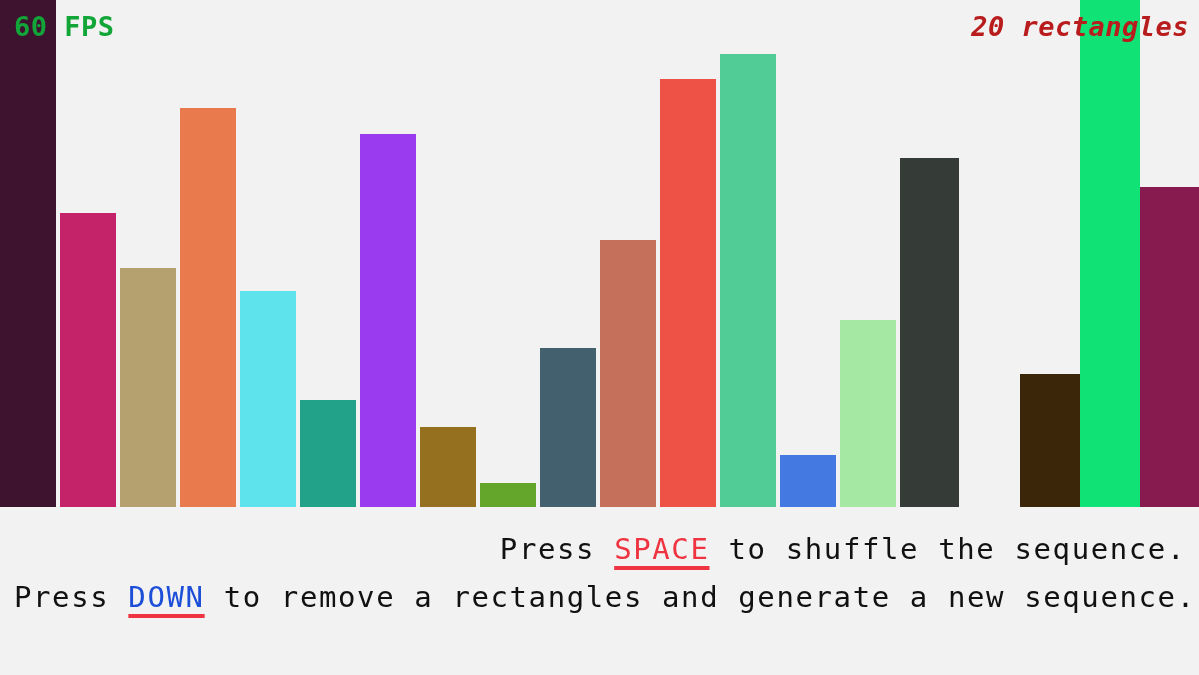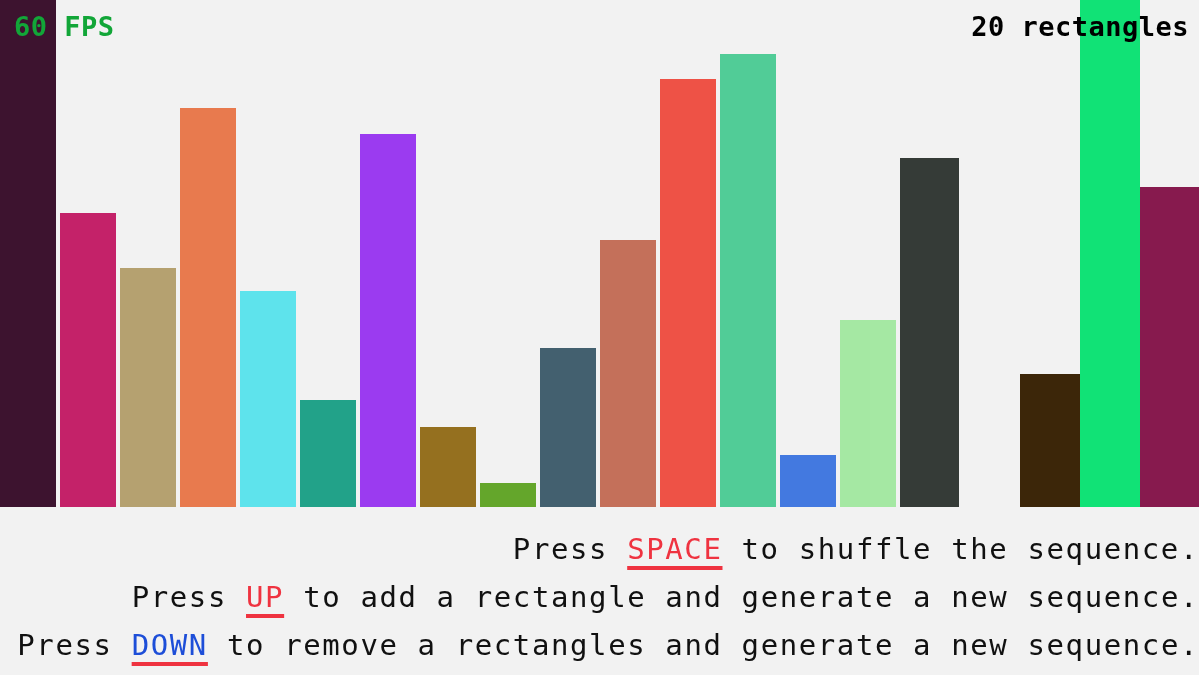--- a/index.html
+++ b/index.html
@@ -42,21 +42,21 @@
     color:#1d1d1d;
     font-weight:bold;
   }
 
   
   #legend{
     position:absolute;
     left:0;top:507px;
     width:1199px;height:168px;
     background:#f2f2f2;
-    padding:18px 0 0 14px;
+    padding:18px 13px 0 14px;
     box-sizing:border-box;
   }
   .legend-line{
     font-family:"DejaVu Sans Mono","Liberation Mono",monospace;
     font-size:29px;
     color:#111111;
     letter-spacing:1.6px;
     white-space:pre;
     line-height:48px;
     height:48px;
@@ -89,21 +89,20 @@
       <div class="bar" style="left: 720px; width: 56px; height: 453px; background: rgb(81, 204, 151);"></div>
       <div class="bar" style="left: 780px; width: 56px; height: 52px; background: rgb(67, 121, 224);"></div>
       <div class="bar" style="left: 840px; width: 56px; height: 187px; background: rgb(165, 232, 163);"></div>
       <div class="bar" style="left: 900px; width: 59px; height: 349px; background: rgb(53, 59, 55);"></div>
       <div class="bar" style="left: 1020px; width: 60px; height: 133px; background: rgb(60, 38, 9);"></div>
       <div class="bar" style="left: 1080px; width: 60px; height: 507px; background: rgb(17, 226, 118);"></div>
       <div class="bar" style="left: 1140px; width: 59px; height: 320px; background: rgb(135, 26, 78);"></div>
     </div>
 
   <div class="hud" id="fps" style="color: rgb(18, 166, 56);">60 FPS</div>
-  <div class="hud" id="count" style="color: #000000;">20 rectangles</div>
+  <div class="hud" id="count" style="color: #b91c1c; font-style: italic;">20 rectangles</div>
 
   <div id="legend">
       <div class="legend-line" style="color: rgb(17, 17, 17);"><span>Press </span><span class="key" style="color: rgb(239, 51, 64); text-decoration-color: rgb(239, 51, 64);">SPACE</span><span> to shuffle the sequence.</span></div>
-      <div class="legend-line" style="color: rgb(17, 17, 17);"><span>Press </span><span class="key" style="color: rgb(239, 51, 64); text-decoration-color: rgb(239, 51, 64);">UP</span><span> to add a rectangle and generate a new sequence.</span></div>
       <div class="legend-line" style="color: rgb(17, 17, 17);"><span>Press </span><span class="key" style="color: #1d4ed8; text-decoration-color: rgb(239, 51, 64);">DOWN</span><span> to remove a rectangles and generate a new sequence.</span></div>
     </div>
 
 </div>
 
 </body></html>

